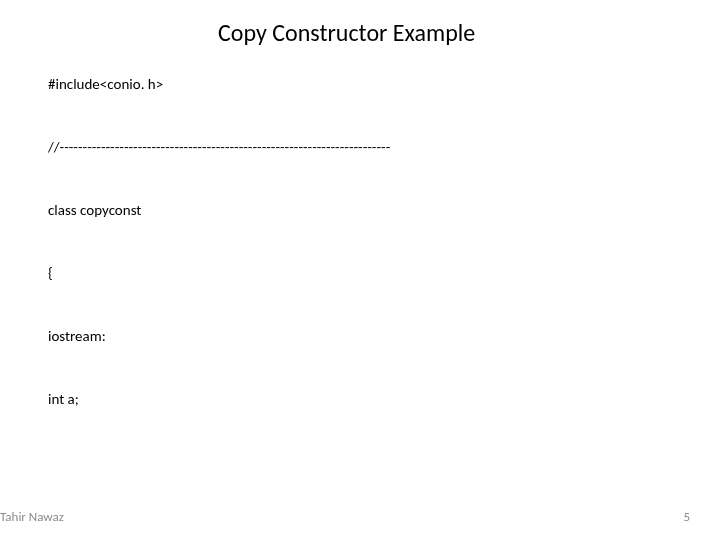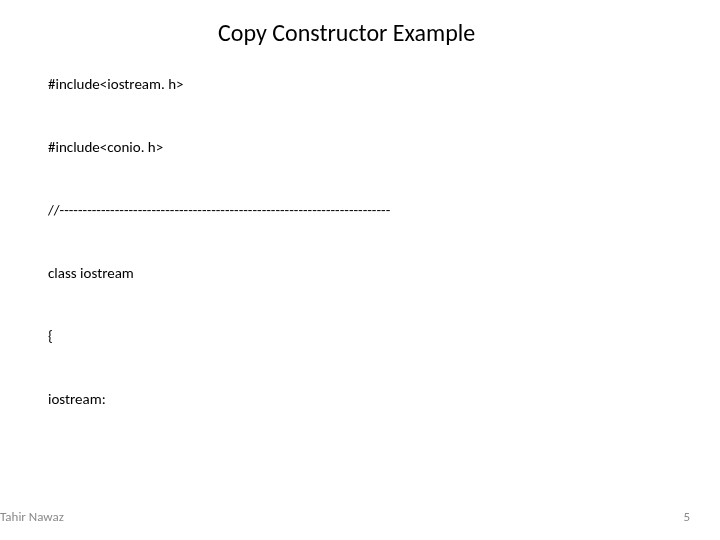--- a/index.html
+++ b/index.html
@@ -56,26 +56,26 @@
   }
 </style>
 </head>
 <body>
 
 <div class="slide">
 
   <div class="title">Copy Constructor Example</div>
 
   <div class="code-block">
-    <span class="code-line">#include&lt;iostream. h&gt;</span>
     <span class="code-line">#include&lt;conio. h&gt;</span>
     <span class="code-line">//------------------------------------------------------------------------</span>
-    <span class="code-line">class iostream</span>
+    <span class="code-line">class copyconst</span>
     <span class="code-line">{</span>
     <span class="code-line">iostream:</span>
+    <span class="code-line">int a;</span>
     
     
     
     
     
     
     
     
     
     

